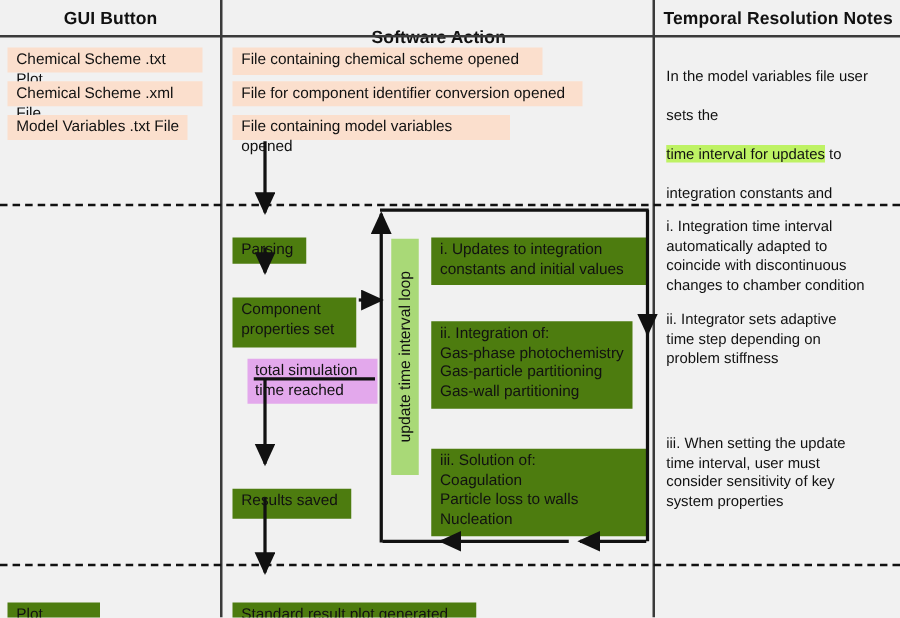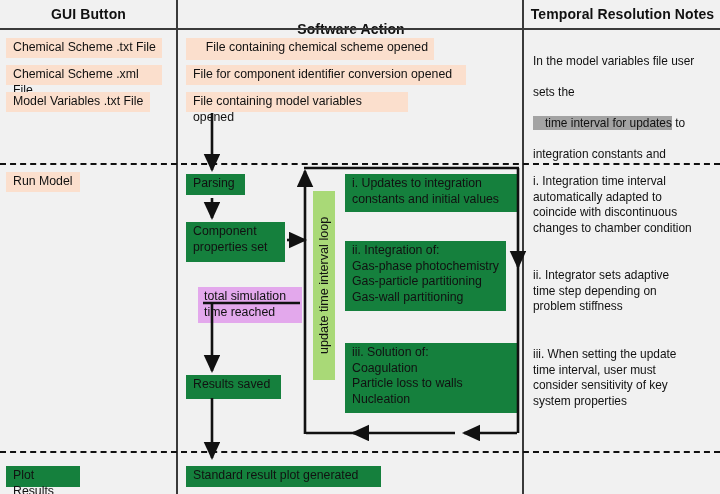--- a/index.html
+++ b/index.html
@@ -34,21 +34,21 @@
   .box{
     position:absolute;
     box-sizing:border-box;
     font-size:12.3px;
     line-height:15.5px;
     color:#111;
     padding:2px 6px 2px 7px;
     white-space:pre-line;
   }
   .peach{background:#fbdfcd;}
-  .orange{background:#15803d;}
+  .orange{background:#4d7c0f;margin-top:16px;}
   .purple{background:#e3a8ec;}
 
   
   .vlabel{
     position:absolute;
     background:#a9d977;
     color:#111;
     font-size:12.6px;
     display:flex;align-items:center;justify-content:center;
     writing-mode:vertical-rl;
@@ -58,21 +58,21 @@
   }
 
   
   .note{
     position:absolute;
     font-size:11.9px;
     line-height:15.6px;
     color:#111;
     white-space:pre-line;
   }
-  .note .hl-green{background:#a3a3a3;padding-left:12px;}
+  .note .hl-green{background:#bef264;}
   .note .hl-purple{background:#e3a8ec;}
 
   
   #arrows{position:absolute;left:0;top:0;width:720px;height:494px;}
 </style>
 </head>
 <body>
 
 <div id="stage">
 
@@ -81,27 +81,26 @@
   <div class="hdr" style="left:525px;top:6px;width:195px;">Temporal Resolution Notes</div>
 
   <div class="vline" style="left:176px;top:0;height:494px;"></div>
   <div class="vline" style="left:522px;top:0;height:494px;"></div>
 
   <div class="hline-solid" style="left:0;top:28px;width:720px;"></div>
 
   <div class="dashed" style="left:0;top:163px;width:720px;"></div>
   <div class="dashed" style="left:0;top:451px;width:720px;"></div>
 
-  <div class="box peach" style="left:6px;top:38px;width:156px;height:20px;">Chemical Scheme .txt File</div>
+  <div class="box peach" style="left:6px;top:38px;width:156px;height:20px;">Chemical Scheme .txt Plot</div>
   <div class="box peach" style="left:6px;top:65px;width:156px;height:20px;">Chemical Scheme .xml File</div>
   <div class="box peach" style="left:6px;top:92px;width:144px;height:20px;">Model Variables .txt File</div>
-  <div class="box peach" style="left:6px;top:172px;width:74px;height:20px;">Run Model</div>
   <div class="box orange" style="left:6px;top:466px;width:74px;height:21px;">Plot Results</div>
 
-  <div class="box peach" style="left:186px;top:38px;width:248px;height:22px;text-align:right;">File containing chemical scheme opened</div>
+  <div class="box peach" style="left:186px;top:38px;width:248px;height:22px;">File containing chemical scheme opened</div>
   <div class="box peach" style="left:186px;top:65px;width:280px;height:20px;">File for component identifier conversion opened</div>
   <div class="box peach" style="left:186px;top:92px;width:222px;height:20px;">File containing model variables opened</div>
 
   <div class="box orange" style="left:186px;top:174px;width:59px;height:21px;">Parsing</div>
   <div class="box orange" style="left:186px;top:222px;width:99px;height:40px;">Component
 properties set</div>
   <div class="box purple" style="left:198px;top:287px;width:104px;height:36px;padding-left:6px;">total simulation
 time reached</div>
   <div class="box orange" style="left:186px;top:375px;width:95px;height:24px;">Results saved</div>
   <div class="box orange" style="left:186px;top:466px;width:195px;height:21px;">Standard result plot generated</div>
@@ -123,21 +122,21 @@
     <span>In  the model variables file user</span><br>
     <span>sets the</span><br>
     <span class="hl-green">time interval for updates</span><span> to</span><br>
     <span>integration constants  and</span><br>
   </div>
 
   <div class="note" style="left:533px;top:174px;width:185px;">i. Integration time interval
 automatically adapted to
 coincide with discontinuous
 changes to chamber condition</div>
-  <div class="note" style="left:533px;top:268px;width:185px;">ii. Integrator sets adaptive
+  <div class="note" style="left:533px;top:248px;width:185px;">ii. Integrator sets adaptive
 time step depending on
 problem stiffness</div>
   <div class="note" style="left:533px;top:347px;width:185px;">iii. When setting the update
 time interval, user must
 consider sensitivity of key
 system properties</div>
 
   <svg id="arrows" viewBox="0 0 720 494" xmlns="http://www.w3.org/2000/svg">
     <defs>
       <marker id="ah" markerWidth="9" markerHeight="9" refX="6.2" refY="3.2" orient="auto" markerUnits="strokeWidth">

